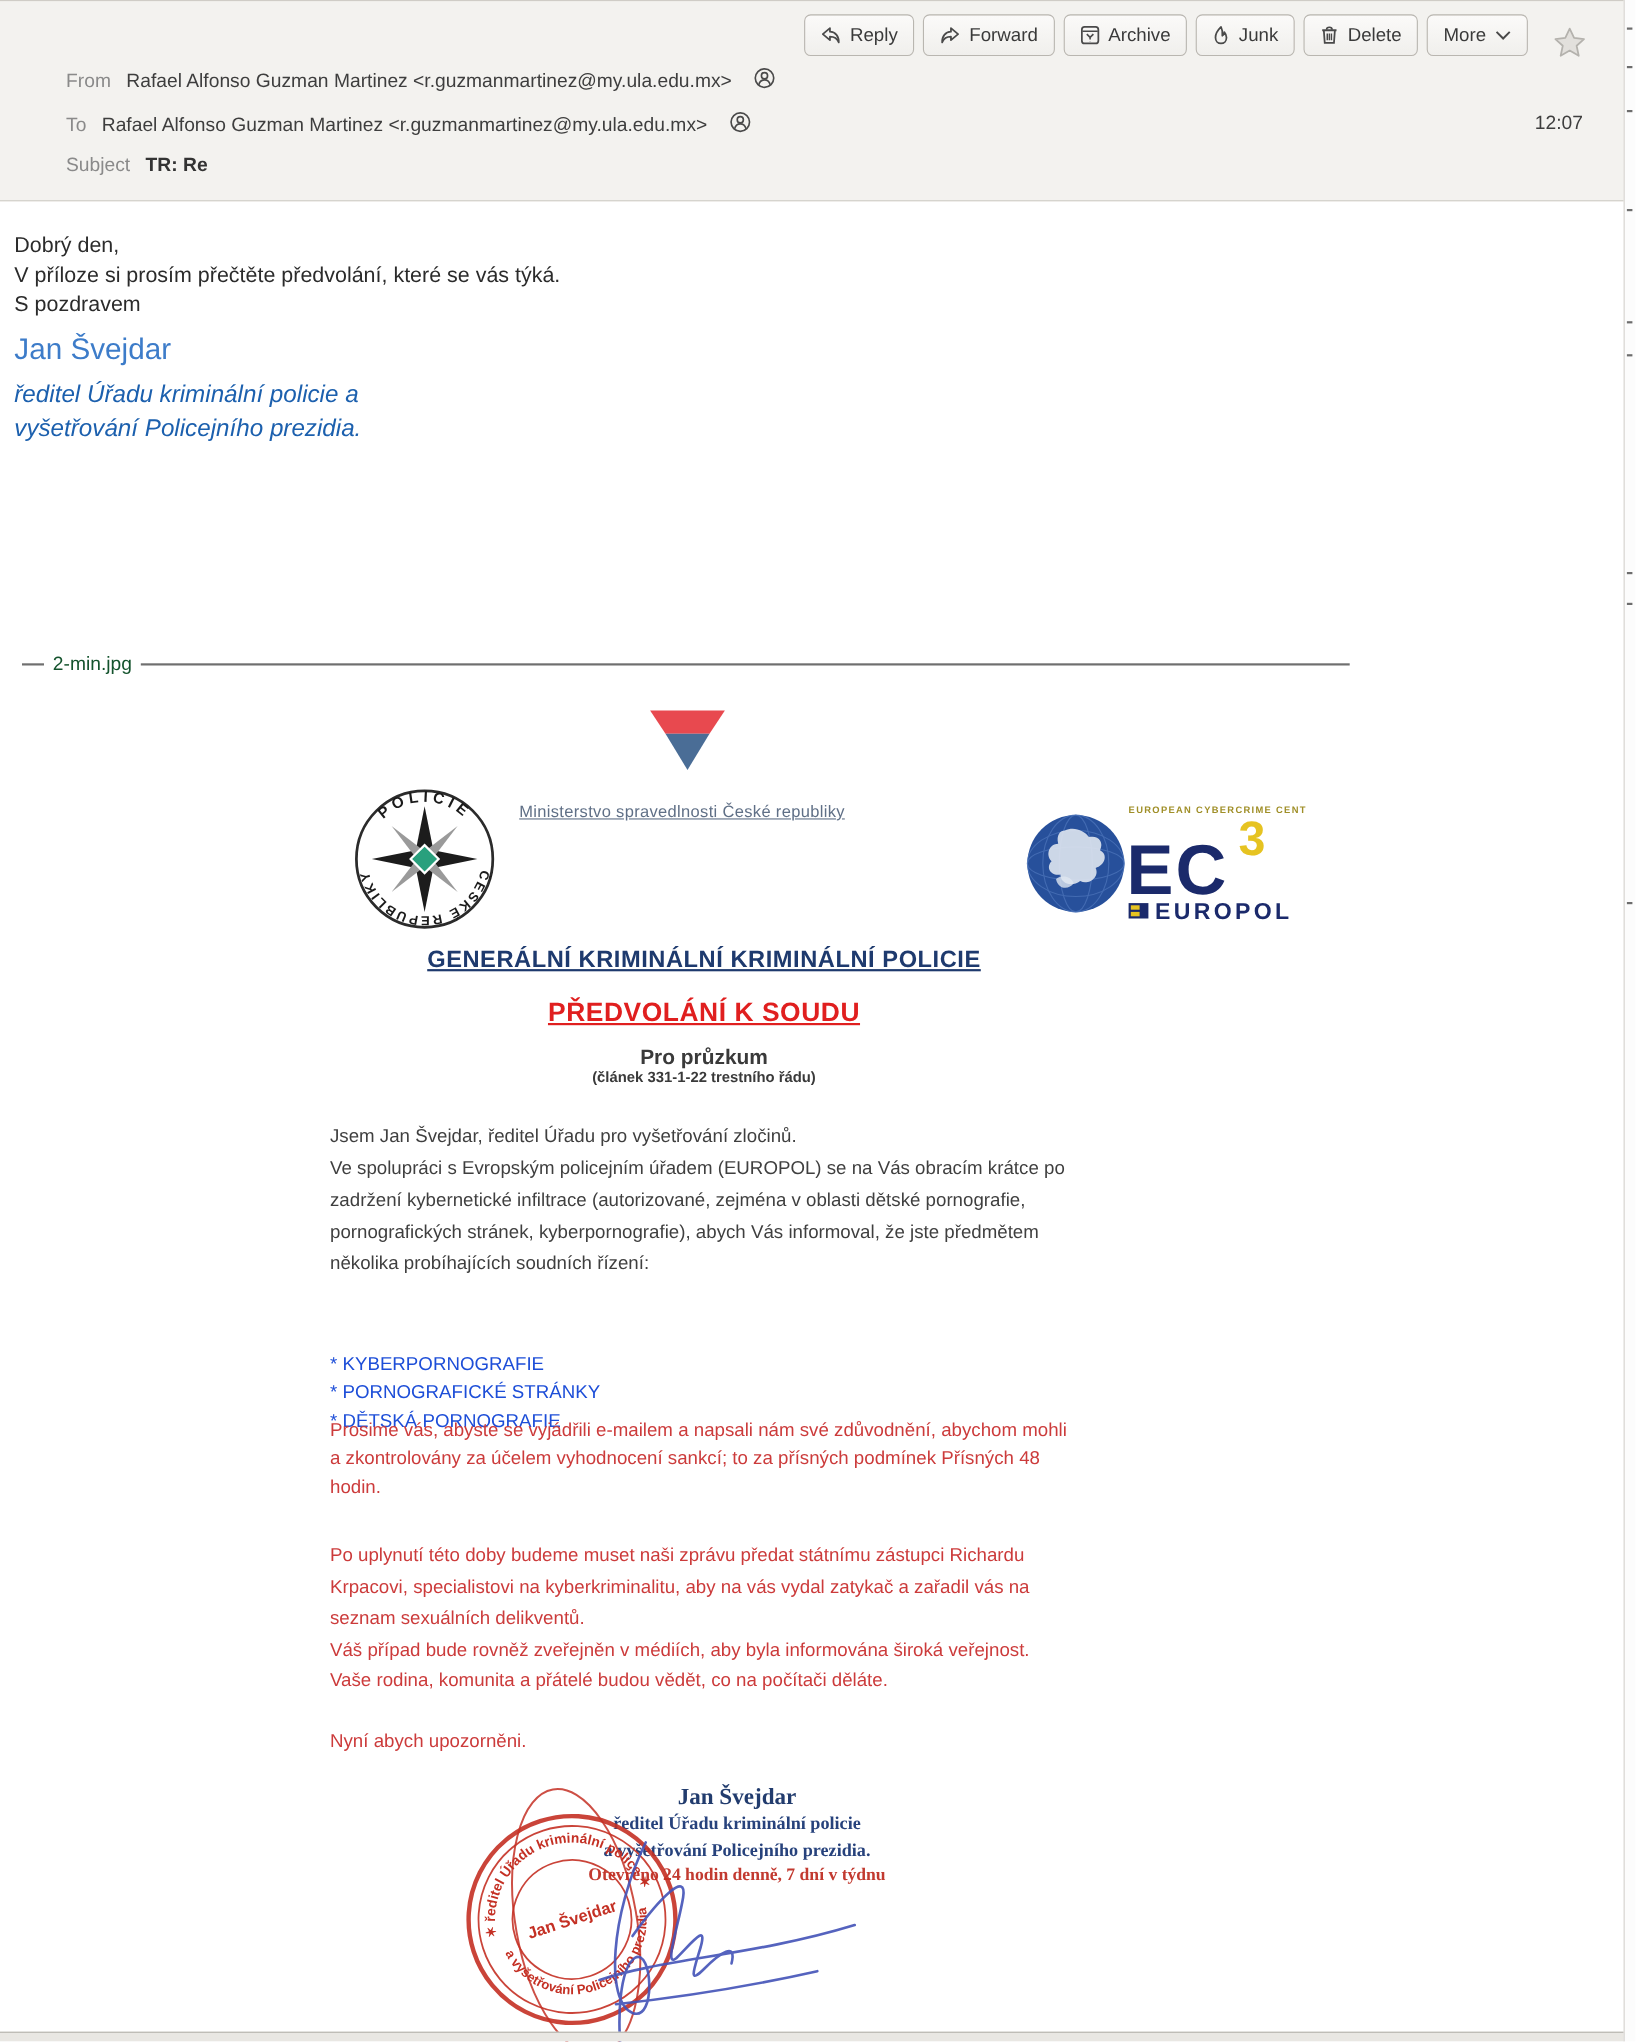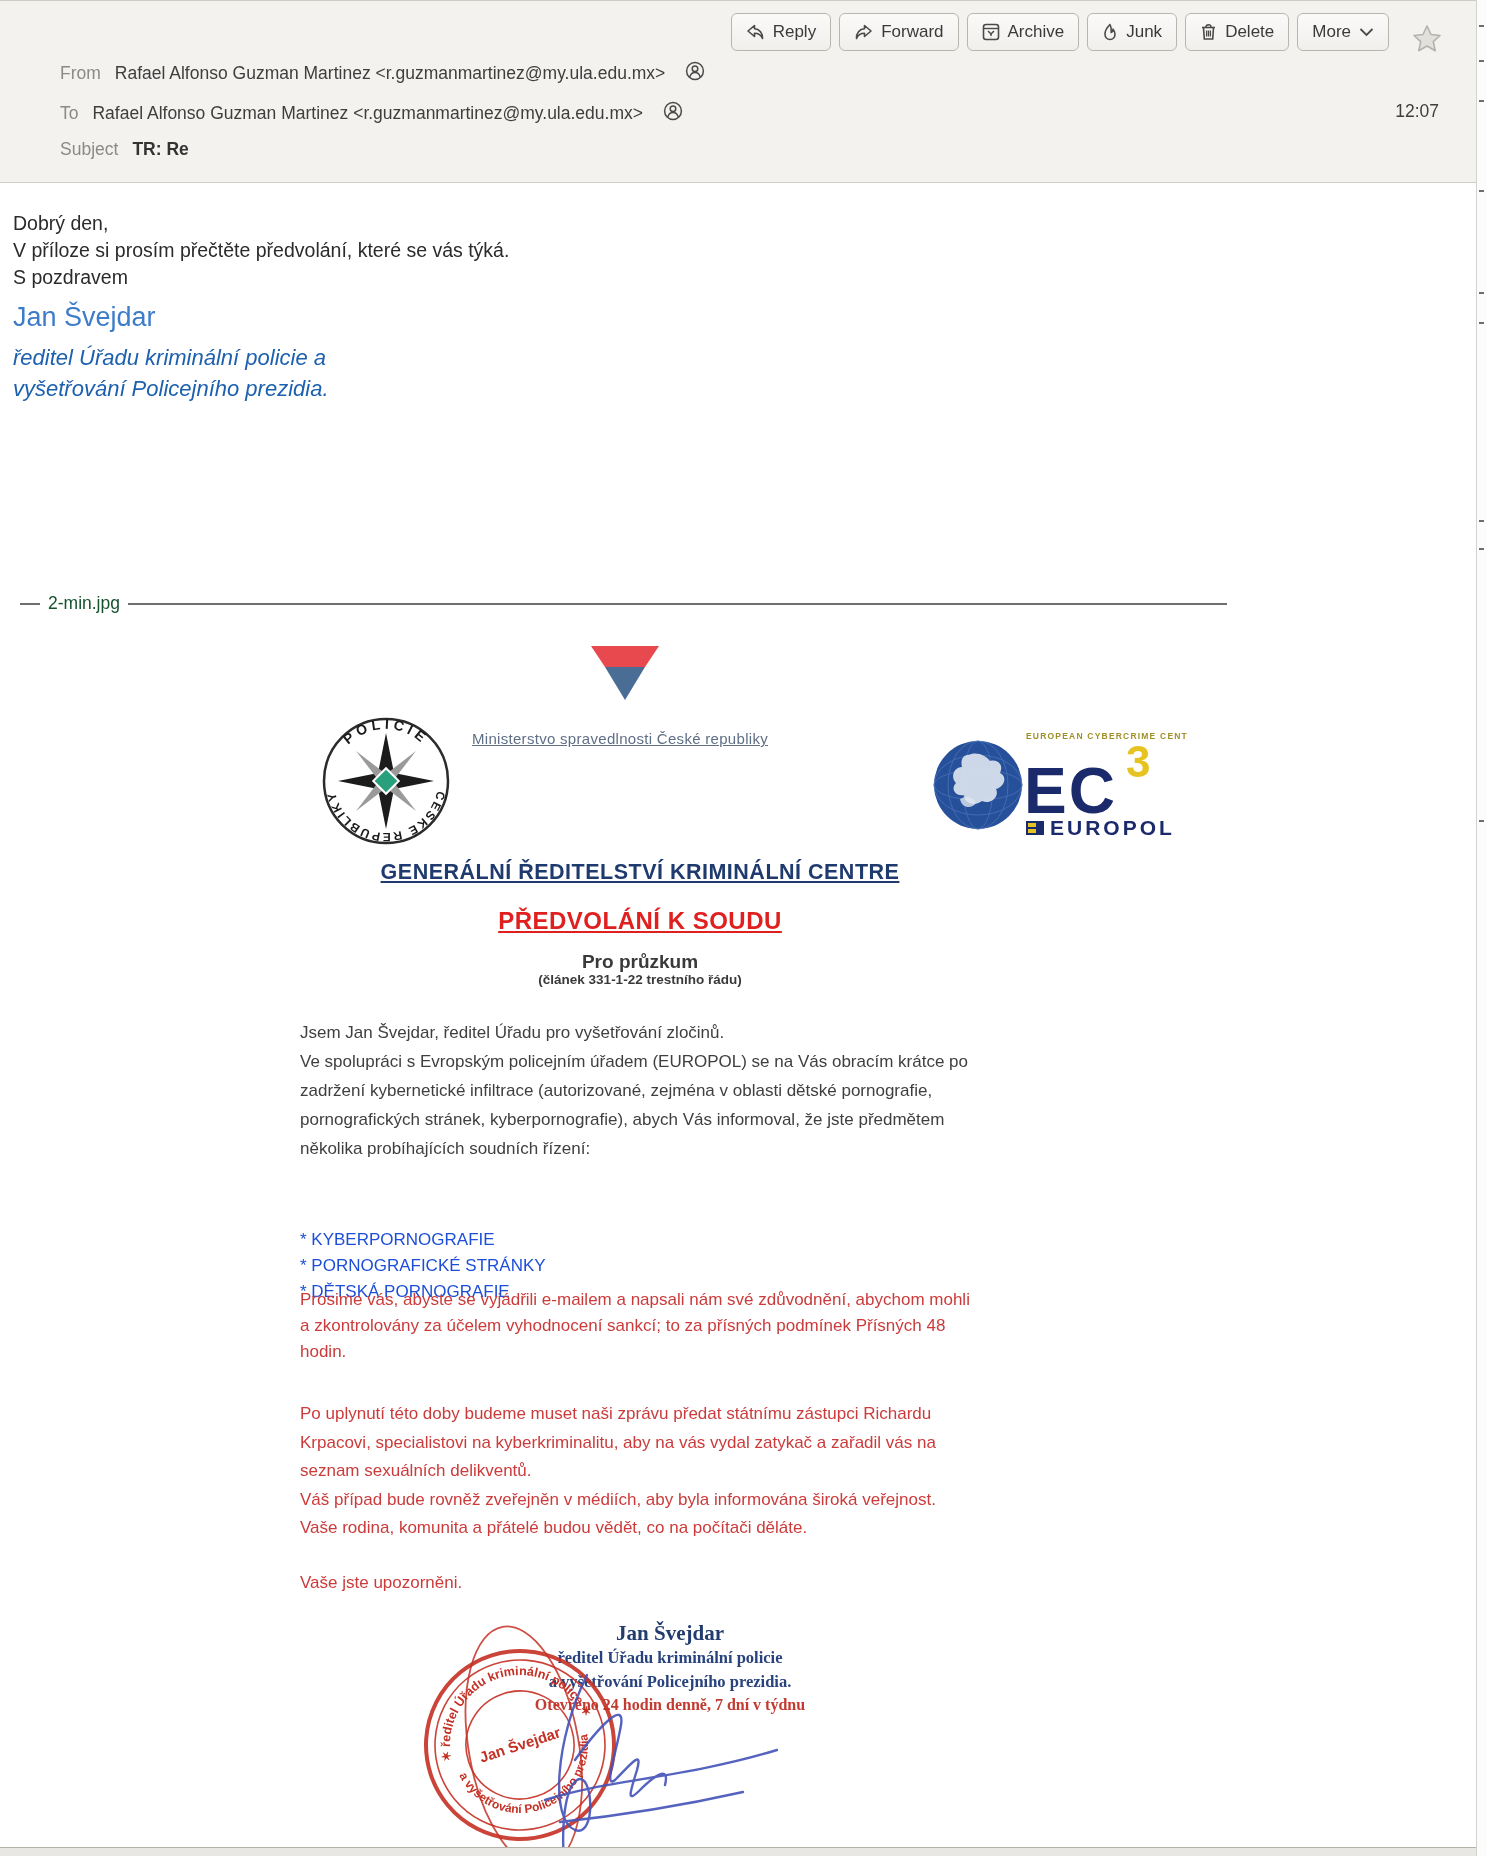--- a/index.html
+++ b/index.html
@@ -261,21 +261,21 @@
 
       <text x="96" y="14" font-family="Liberation Sans, sans-serif" font-size="8.5" font-weight="bold" fill="#a08f28" letter-spacing="1.2">EUROPEAN CYBERCRIME CENTRE</text>
       <text x="94" y="88" font-family="Liberation Sans, sans-serif" font-size="64" font-weight="bold" fill="#1b2a6b" letter-spacing="2">EC</text>
       <text x="196" y="52" font-family="Liberation Sans, sans-serif" font-size="44" font-weight="bold" fill="#e6c321">3</text>
       <rect x="96" y="96" width="18" height="14" fill="#1b2a6b"></rect>
       <rect x="98" y="98" width="8" height="4" fill="#e6c321"></rect>
       <rect x="98" y="104" width="8" height="4" fill="#e6c321"></rect>
       <text x="120" y="110" font-family="Liberation Sans, sans-serif" font-size="21" font-weight="bold" fill="#1b2a6b" letter-spacing="3">EUROPOL</text>
     </svg>
 
-    <div class="doc-h1">GENERÁLNÍ ŘEDITELSTVÍ KRIMINÁLNÍ CENTRE</div>
+    <div class="doc-h1">GENERÁLNÍ KRIMINÁLNÍ KRIMINÁLNÍ POLICIE</div>
     <div class="doc-h2">PŘEDVOLÁNÍ K SOUDU</div>
     <div class="doc-sub1">Pro průzkum</div>
     <div class="doc-sub2">(článek 331-1-22 trestního řádu)</div>
 
     <div class="doc-paras">
       <div>Jsem Jan Švejdar, ředitel Úřadu pro vyšetřování zločinů.</div>
       <div>Ve spolupráci s Evropským policejním úřadem (EUROPOL) se na Vás obracím krátce po zadržení kybernetické infiltrace (autorizované, zejména v oblasti dětské pornografie, pornografických stránek, kyberpornografie), abych Vás informoval, že jste předmětem několika probíhajících soudních řízení:</div>
     </div>
 
     <div class="doc-list">
@@ -285,21 +285,21 @@
     </div>
 
     <div class="red-1 doc-red">Prosime vás, abyste se vyjádřili e-mailem a napsali nám své zdůvodnění, abychom mohli a zkontrolovány za účelem vyhodnocení sankcí; to za přísných podmínek Přísných 48 hodin.</div>
 
     <div class="red-2 doc-red">
       <div>Po uplynutí této doby budeme muset naši zprávu předat státnímu zástupci Richardu Krpacovi, specialistovi na kyberkriminalitu, aby na vás vydal zatykač a zařadil vás na seznam sexuálních delikventů.</div>
       <div>Váš případ bude rovněž zveřejněn v médiích, aby byla informována široká veřejnost.</div>
       <div>Vaše rodina, komunita a přátelé budou vědět, co na počítači děláte.</div>
     </div>
 
-    <div class="warning doc-red">Vaše jste upozorněni.</div>
+    <div class="warning doc-red">Nyní abych upozorněni.</div>
 
     <div class="doc-sig">
       <div class="s-name">Jan Švejdar</div>
       <div class="s-line">ředitel Úřadu kriminální policie</div>
       <div class="s-line">a vyšetřování Policejního prezidia.</div>
       <div class="s-hours">Otevřeno 24 hodin denně, 7 dní v týdnu</div>
     </div>
 
     <svg class="stamp" width="460" height="240" viewBox="0 0 460 240">
       <g transform="rotate(-18 195 115)">

